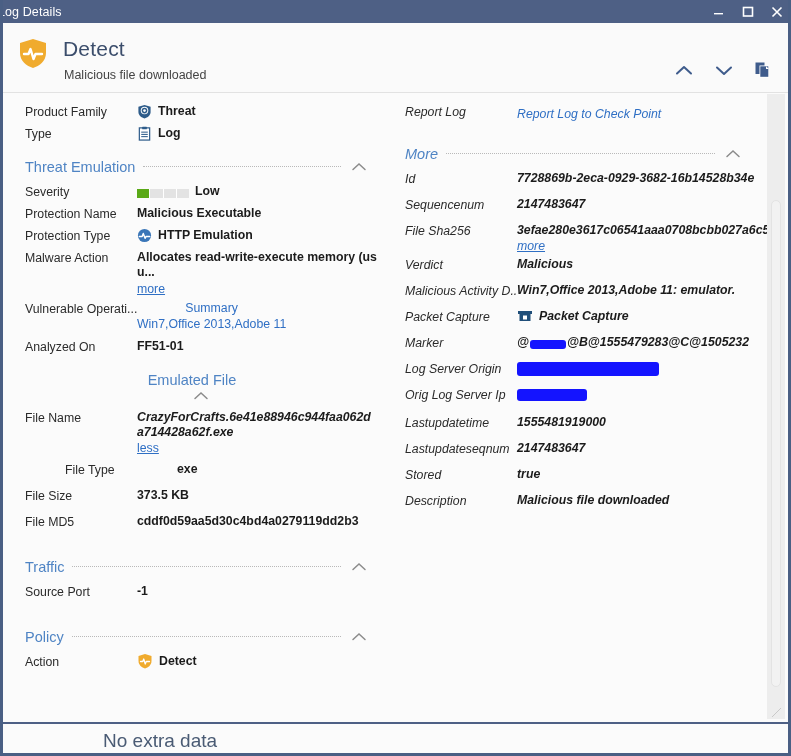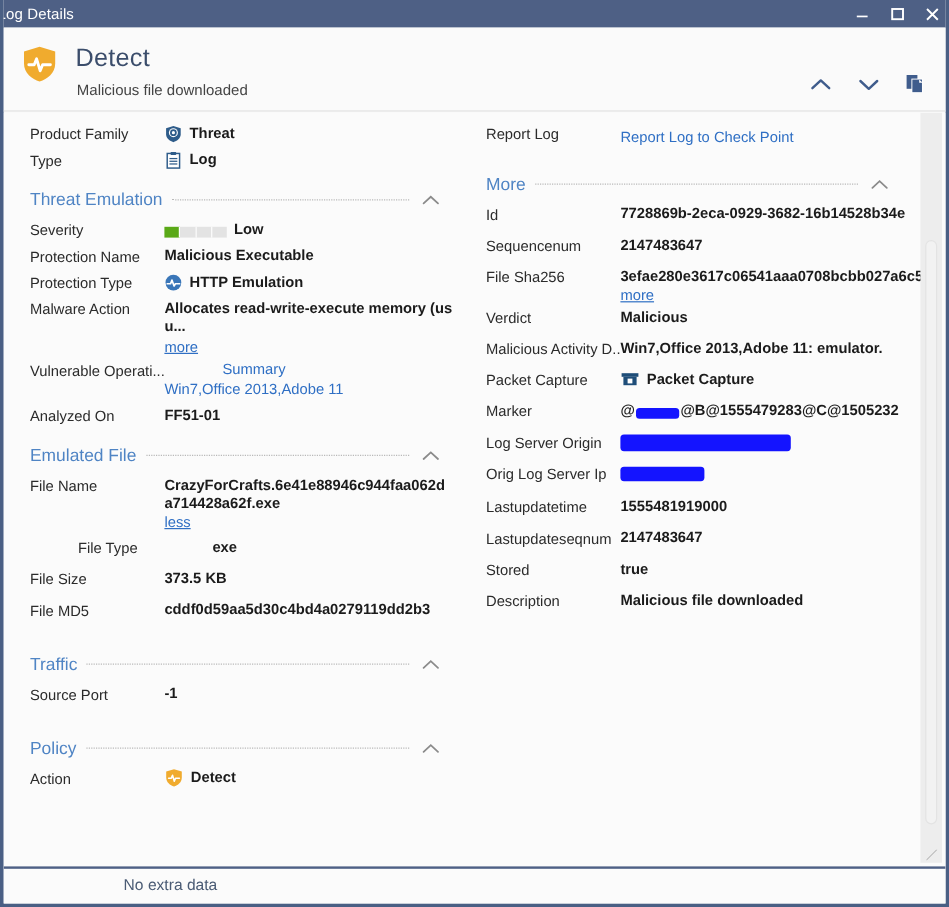--- a/index.html
+++ b/index.html
@@ -63,21 +63,21 @@
   
   .body {
     position: absolute; top: 94px; left: 0; right: 0; bottom: 31px;
     background: #fbfbfb;
   }
   .col {
     position: absolute; top: 0; bottom: 0;
     padding-top: 10px;
   }
   .col-left  { left: 0;   width: 392px; }
-  .col-right { left: 392px; width: 368px; }
+  .col-right { left: 392px; width: 368px; font-style: italic; }
 
   .row { display: flex; align-items: flex-start; margin-bottom: 7px; }
   .row .k {
     width: 112px; min-width: 112px;
     font-size: 12.3px; color: #2b2b2b; font-weight: 400;
     padding-top: 1px;
     white-space: nowrap; overflow: hidden;
   }
   .col-left .row .k { margin-left: 22px; }
   .col-right .row .k { margin-left: 10px; width: 112px; min-width: 112px; }
@@ -139,21 +139,21 @@
   }
 
   
   .footer {
     position: absolute; left: 0; right: 0; bottom: 0; height: 31px;
     border-top: 2px solid #4e6085;
     background: #fbfbfb;
   }
   .footer .f-text {
     position: absolute; left: 100px; top: 6px;
-    font-size: 13px; color: #4a5b74;
+    font-size: 19px; color: #4a5b74;
   }
 </style>
 </head>
 <body>
 
 <div id="app">
 
   <div class="titlebar">
     <span class="title">Log Details</span>
     <div class="win-controls">
@@ -300,33 +300,33 @@
           <span class="linkline">Summary</span>
           <span class="linkline">Win7,Office 2013,Adobe 11</span>
         </div>
       </div>
 
       <div class="row">
         <div class="k">Analyzed On</div>
         <div class="v">FF51-01</div>
       </div>
 
-      <div class="section" style="">
+      <div class="section" style="flex-direction:column;">
         <span class="s-title">Emulated File</span>
         <span class="s-dots"></span>
         <span class="s-chev">
           <svg width="16" height="10" viewBox="0 0 16 10">
               <path d="M2 7.5 L8 2 L14 7.5" stroke="#8b8b8b" stroke-width="1.5" fill="none" stroke-linecap="round"></path>
             </svg>
         </span>
       </div>
 
       <div class="row" style="margin-bottom:1px;">
         <div class="k">File Name</div>
-        <div class="v" style="max-width:238px;">CrazyForCrafts.6e41e88946c944faa062da714428a62f.exe</div>
+        <div class="v" style="max-width:238px;font-style:italic;">CrazyForCrafts.6e41e88946c944faa062da714428a62f.exe</div>
       </div>
       <div class="row" style="margin-bottom:6px;">
         <div class="k"></div>
         <div class="v">
           <span class="morelink">less</span>
         </div>
       </div>
 
       <div class="row" style="margin-bottom:11px;margin-left:40px;">
         <div class="k">File Type</div>

